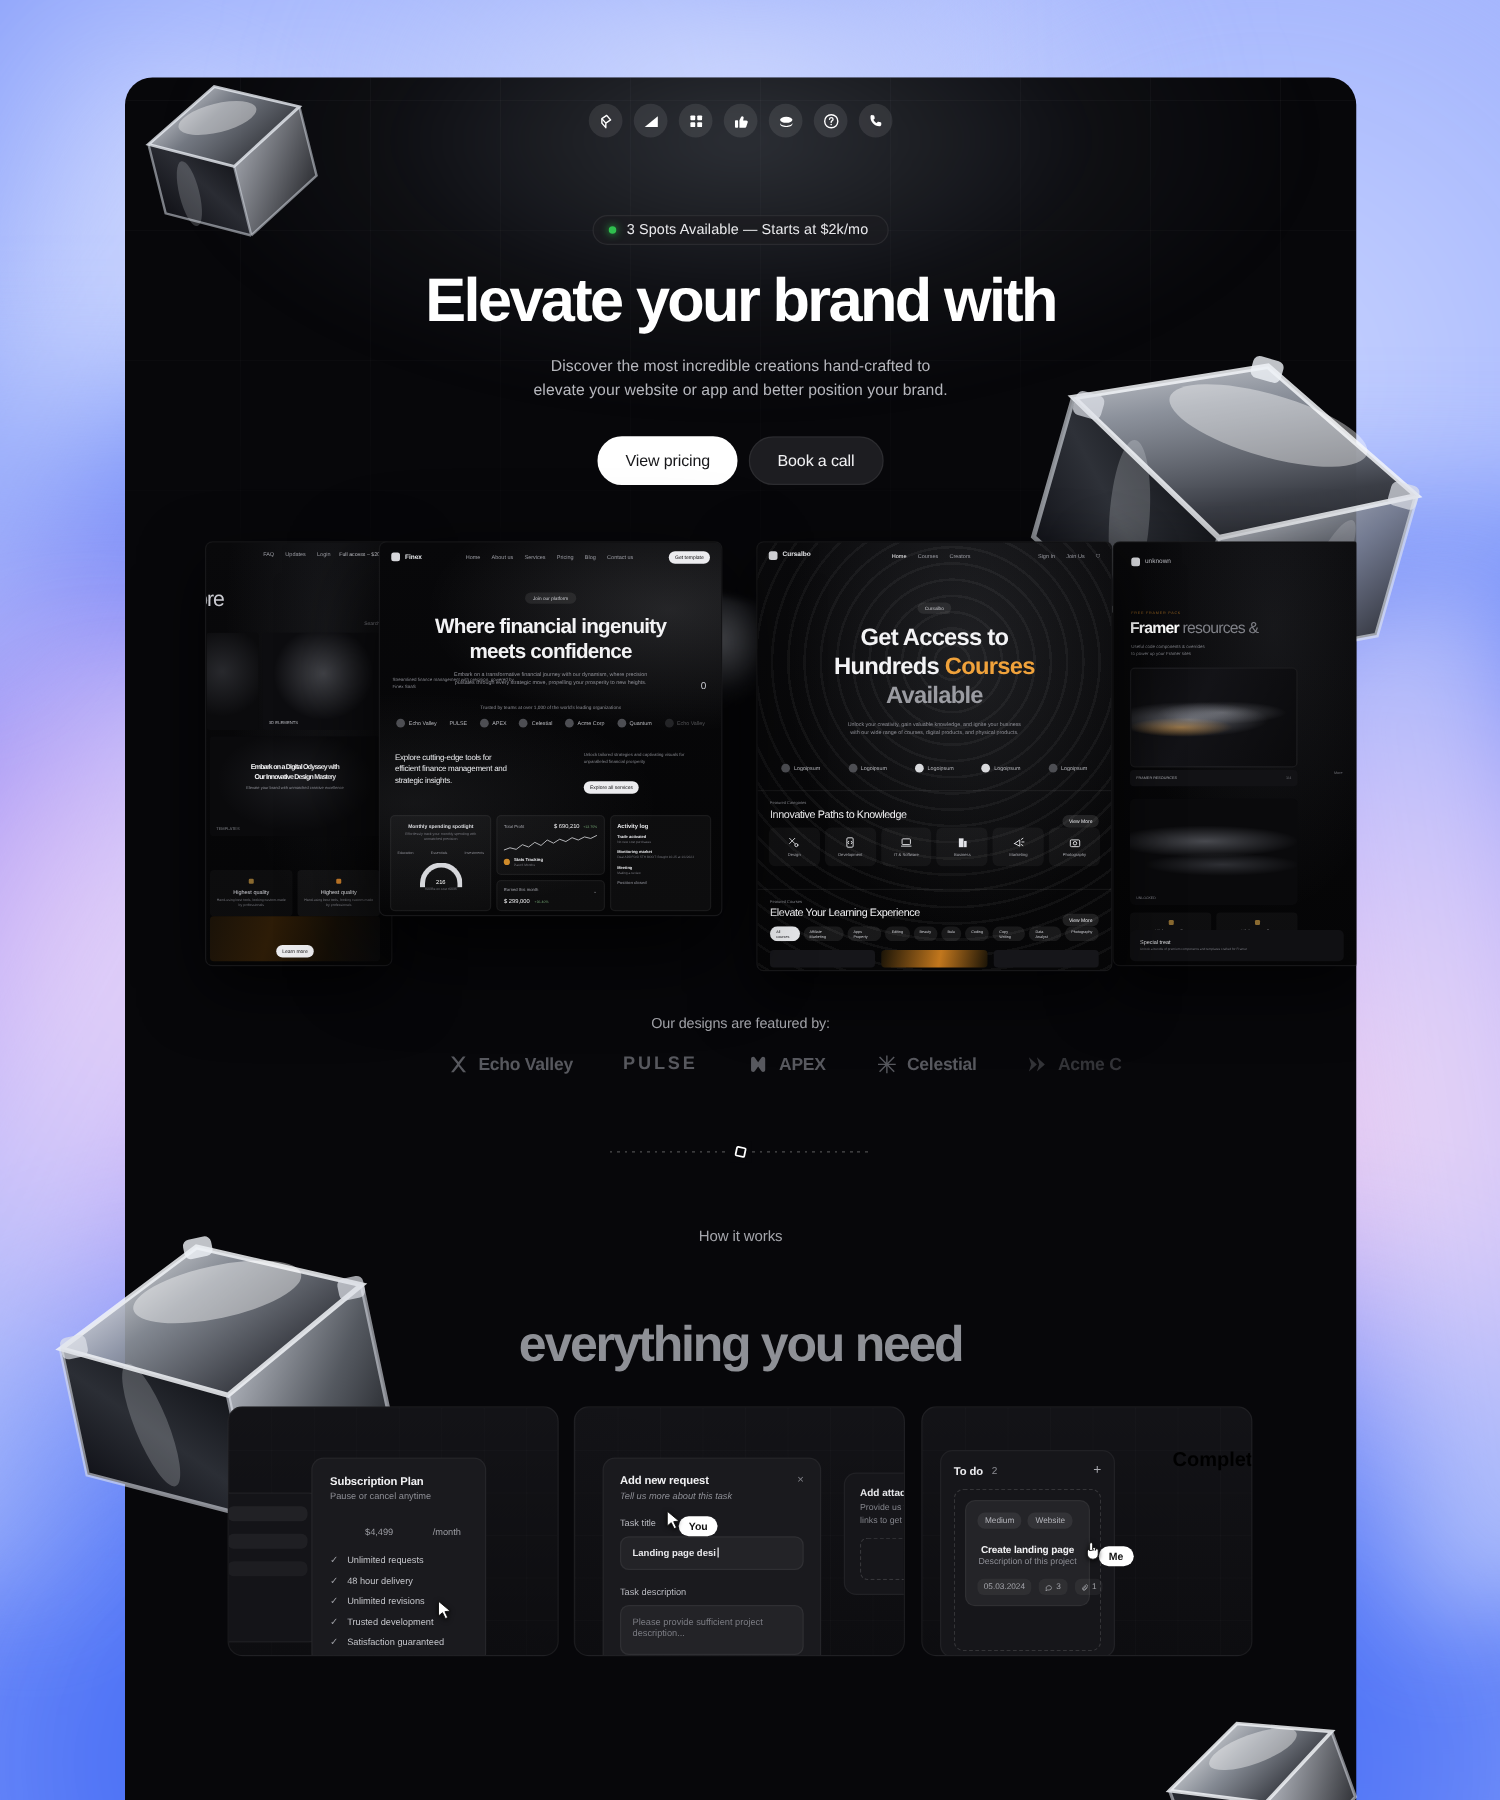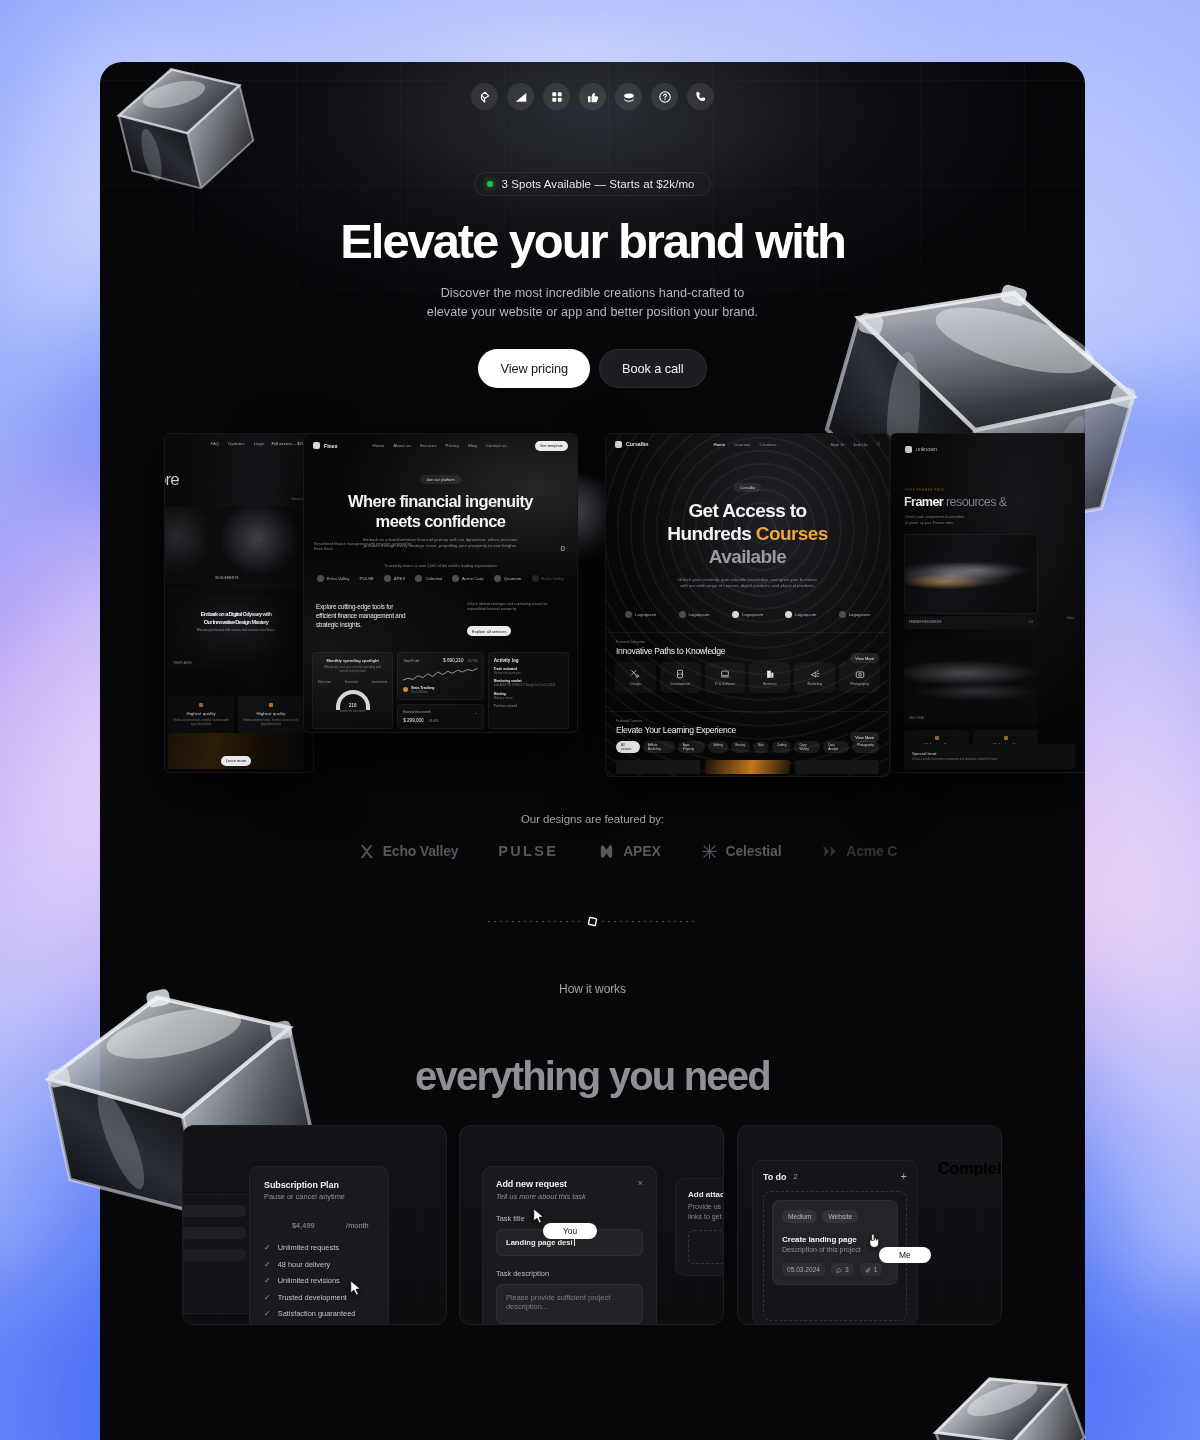--- a/index.html
+++ b/index.html
@@ -190,21 +190,21 @@
      border-radius:7px; padding:8px 9px; font-size:7.6px; color:#e9e9ec; font-weight:600; }
   .req .input .caret { display:inline-block; width:1px; height:8px; background:#e9e9ec;
      vertical-align:-1px; margin-left:1px; }
   .req .ta { margin-top:6px; background:#232327; border:1px solid rgba(255,255,255,.06);
      border-radius:7px; padding:8px 9px; font-size:7.4px; color:#7b7c83; height:40px; }
 
   .attach { right:-62px; top:52px; width:110px; padding:11px 12px; background:#16161a; }
   .attach h4 { font-size:8px; color:#e6e7ea; font-weight:700; }
   .attach p { font-size:7px; color:#83848b; margin-top:3px; line-height:1.45; }
 
-  .kan { position:absolute; left:14px; top:34px; width:166px; }
+  .kan { position:absolute; left:14px; top:34px; width:140px;text-align:center; }
   .kan .col { background:#16161a; border:1px solid rgba(255,255,255,.05);
      border-radius:10px; padding:10px 10px 0; height:166px; }
   .kan .ch { display:flex; align-items:center; gap:7px; }
   .kan .ch b { font-size:9px; color:#ececef; font-weight:700; letter-spacing:-.1px; }
   .kan .ch .cnt { font-size:8px; color:#8d8e95; }
   .kan .ch .plus { margin-left:auto; color:#a9aab0; font-size:11px; line-height:1; cursor:pointer; }
   .kan .drop { margin-top:9px; border:1px dashed rgba(255,255,255,.13); border-radius:8px; height:130px;
      padding:8px; }
   .kan .task { background:#242428; border:1px solid rgba(255,255,255,.05);
      border-radius:8px; padding:9px 9px 8px; }
@@ -215,22 +215,22 @@
   .kan .td { font-size:7px; color:#8d8e95; margin-top:2px; }
   .kan .meta { margin-top:10px; display:flex; align-items:center; gap:6px; }
   .kan .meta .m { font-size:6.6px; color:#a3a4aa; background:rgba(255,255,255,.05);
      border-radius:5px; padding:3px 5px; display:flex; align-items:center; gap:3px; }
   .kan .meta .m svg { width:6px; height:6px; }
 
   .kan2 { position:absolute; left:200px; top:34px; width:172px; }
 
   .curs { position:absolute; display:flex; align-items:flex-start; pointer-events:none; }
   .curs svg { width:13px; height:16px; filter:drop-shadow(0 1px 2px rgba(0,0,0,.8)); }
-  .curs .tag { background:#fff; color:#111; font-size:8.4px; font-weight:400;
-     border-radius:11px; padding:3px 20px; margin-left:-2px; margin-top:15px; }
+  .curs .tag { background:#fff; color:#111; font-size:8.4px; font-weight:700;
+     border-radius:11px; padding:3px 8px; margin-left:-2px; margin-top:5px; }
 
   
   .cube { position:absolute; pointer-events:none; }
   .cube svg { display:block; overflow:visible; }
 </style>
 </head>
 <body>
 
 <div id="bg">
   <div class="g g2"></div>

